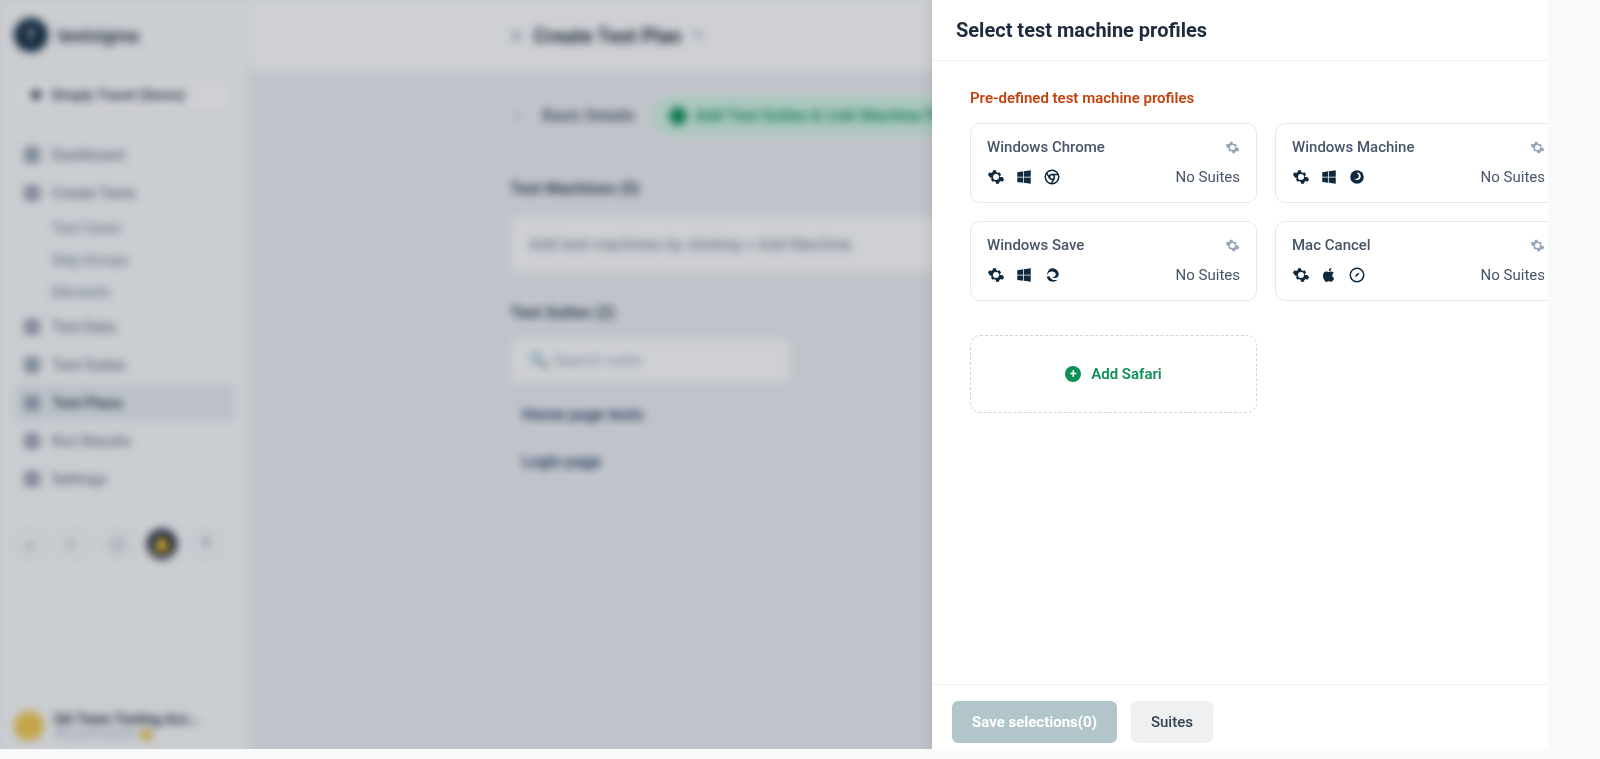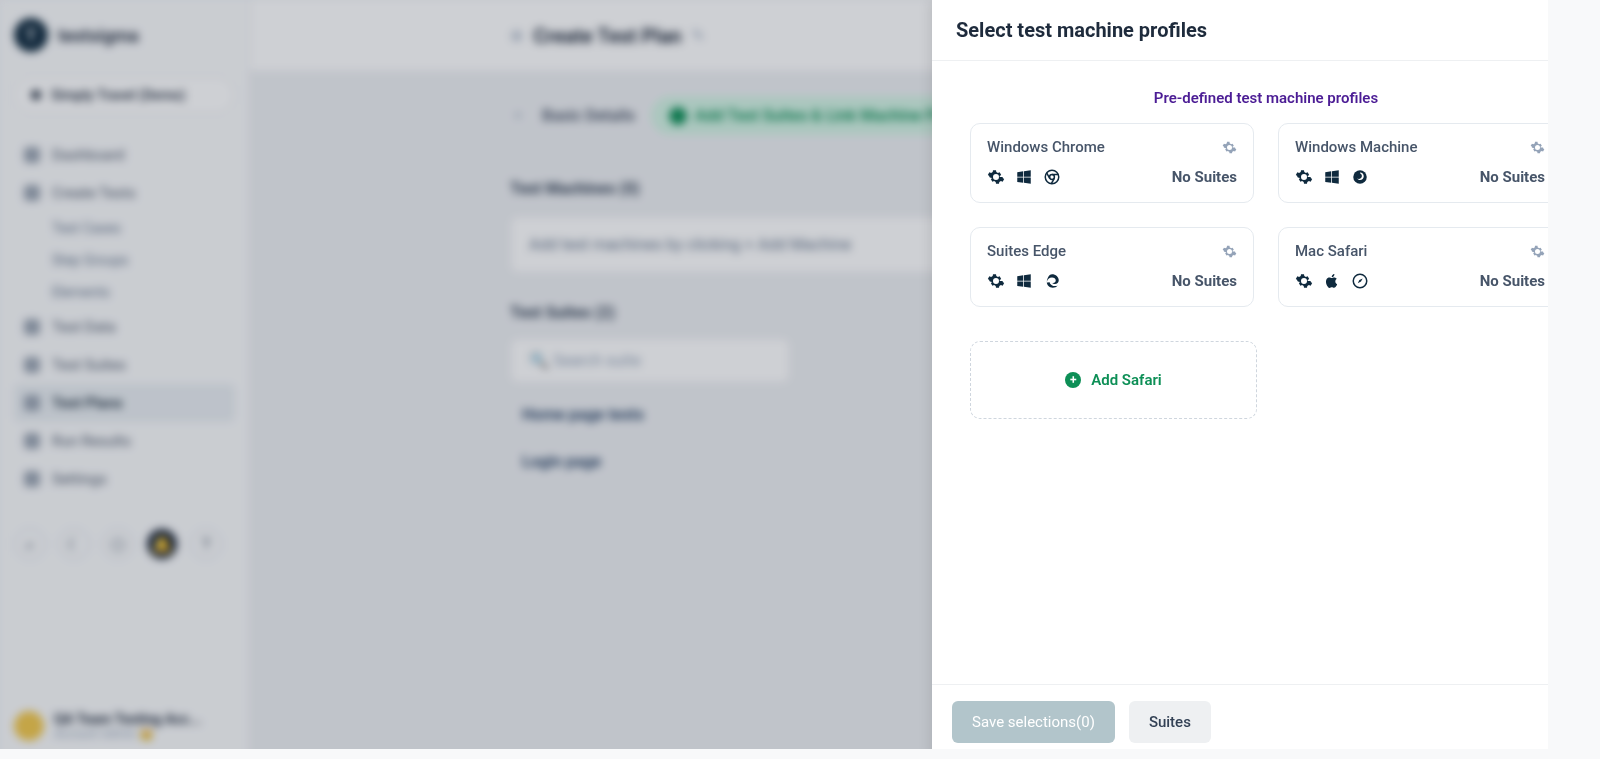--- a/index.html
+++ b/index.html
@@ -35,34 +35,34 @@
 
   
   .dim { position:absolute; inset:0; background:rgba(30,41,59,0.22); }
 
   
   .drawer { position:absolute; top:0; right:0; width:668px; height:100%; background:#fff; box-shadow:-2px 0 12px rgba(0,0,0,0.1); display:flex; flex-direction:column;}
   .drawer-head { display:flex; align-items:center; justify-content:space-between; padding:18px 24px; border-bottom:1px solid #eef0f2;}
   .drawer-title { font-size:20px; font-weight:700; color:#1e2b3c; }
   .close-x { width:20px;height:20px; color:#0f172a; cursor:pointer; }
   .drawer-body { padding: 28px 38px; flex:1; overflow:auto;}
-  .section-label { font-size:15px; color:#4c1d95; font-weight:600; margin-bottom:16px;text-align:center; }
-  .profile-grid { display:grid; grid-template-columns:1fr 1fr; gap:24px; margin-bottom:34px;}
+  .section-label { font-size:15px; color:#c2410c; font-weight:600; margin-bottom:16px; }
+  .profile-grid { display:grid; grid-template-columns:1fr 1fr; gap:18px; margin-bottom:34px;}
   .profile-card { border:1px solid #e5eaef; border-radius:10px; padding:14px 16px 16px 16px; background:#fff; }
   .profile-top { display:flex; align-items:center; justify-content:space-between; margin-bottom:12px;}
   .profile-name { font-size:15px; color:#475569; font-weight:500;}
   .gear { width:15px;height:15px;color:#94a3b8; }
   .profile-bottom { display:flex; align-items:center; justify-content:space-between;}
   .icons-row { display:flex; gap:10px; color:#0f2a3e;}
   .icons-row svg { width:18px;height:18px; }
-  .no-suites { font-size:15px; color:#475569; font-weight:700;}
+  .no-suites { font-size:15px; color:#475569; font-weight:400;}
   .add-machine-card { border:1px dashed #cfd6de; border-radius:10px; height:78px; display:flex; align-items:center; justify-content:center; gap:10px; color:#0d8f56; font-weight:600; font-size:15px; cursor:pointer; width:calc(50% - 9px);}
   .add-machine-card .plus-circle{width:16px;height:16px;border-radius:50%;background:#0d8f56;color:#fff;display:flex;align-items:center;justify-content:center;font-size:12px;line-height:1;}
   .drawer-foot { padding:16px 20px; border-top:1px solid #eef0f2; display:flex; gap:14px;}
-  .btn-save { background:#b2c5cb; color:#fff; border:none; border-radius:6px; padding:12px 20px; font-size:15px; font-weight:400; cursor:pointer;}
+  .btn-save { background:#b2c5cb; color:#fff; border:none; border-radius:6px; padding:12px 20px; font-size:15px; font-weight:700; cursor:pointer;}
   .btn-cancel { background:#eef0f2; color:#334155; border:none; border-radius:6px; padding:12px 20px; font-size:15px; font-weight:500; cursor:pointer;}
 
   
   .outer-shell{position:absolute;inset:0;border-right:52px solid #f8f9fa;border-bottom:10px solid #f8f9fa;pointer-events:none;}
 </style>
 </head>
 <body>
 
 <svg width="0" height="0" style="position:absolute">
   <defs>
@@ -230,21 +230,21 @@
             <svg>
                 <use href="#i-firefox"></use>
               </svg>
           </div>
           <div class="no-suites">No Suites</div>
         </div>
       </div>
 
       <div class="profile-card">
         <div class="profile-top">
-          <div class="profile-name">Suites Edge</div>
+          <div class="profile-name">Windows Save</div>
           <svg class="gear">
               <use href="#i-gear"></use>
             </svg>
         </div>
         <div class="profile-bottom">
           <div class="icons-row">
             <svg>
                 <use href="#i-gear"></use>
               </svg>
             <svg>
@@ -253,21 +253,21 @@
             <svg>
                 <use href="#i-edge"></use>
               </svg>
           </div>
           <div class="no-suites">No Suites</div>
         </div>
       </div>
 
       <div class="profile-card">
         <div class="profile-top">
-          <div class="profile-name">Mac Safari</div>
+          <div class="profile-name">Mac Cancel</div>
           <svg class="gear">
               <use href="#i-gear"></use>
             </svg>
         </div>
         <div class="profile-bottom">
           <div class="icons-row">
             <svg>
                 <use href="#i-gear"></use>
               </svg>
             <svg>

